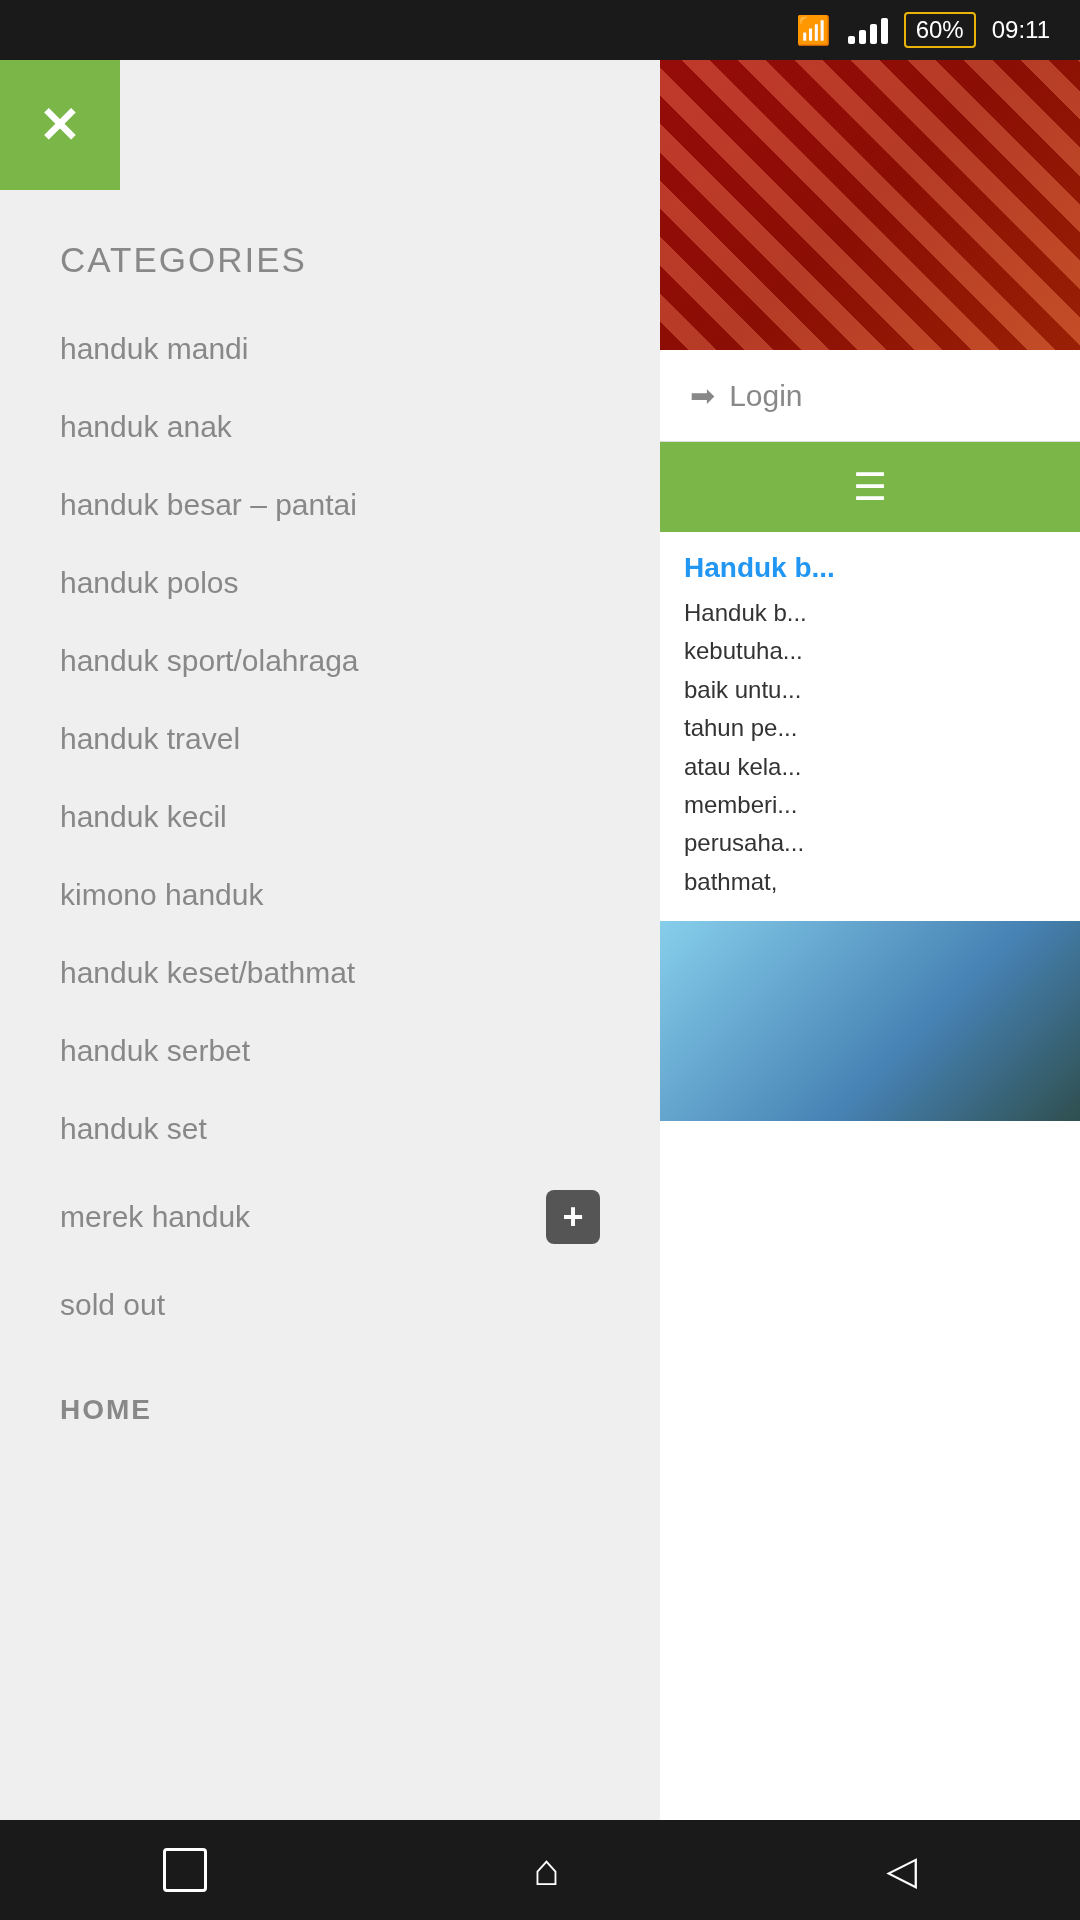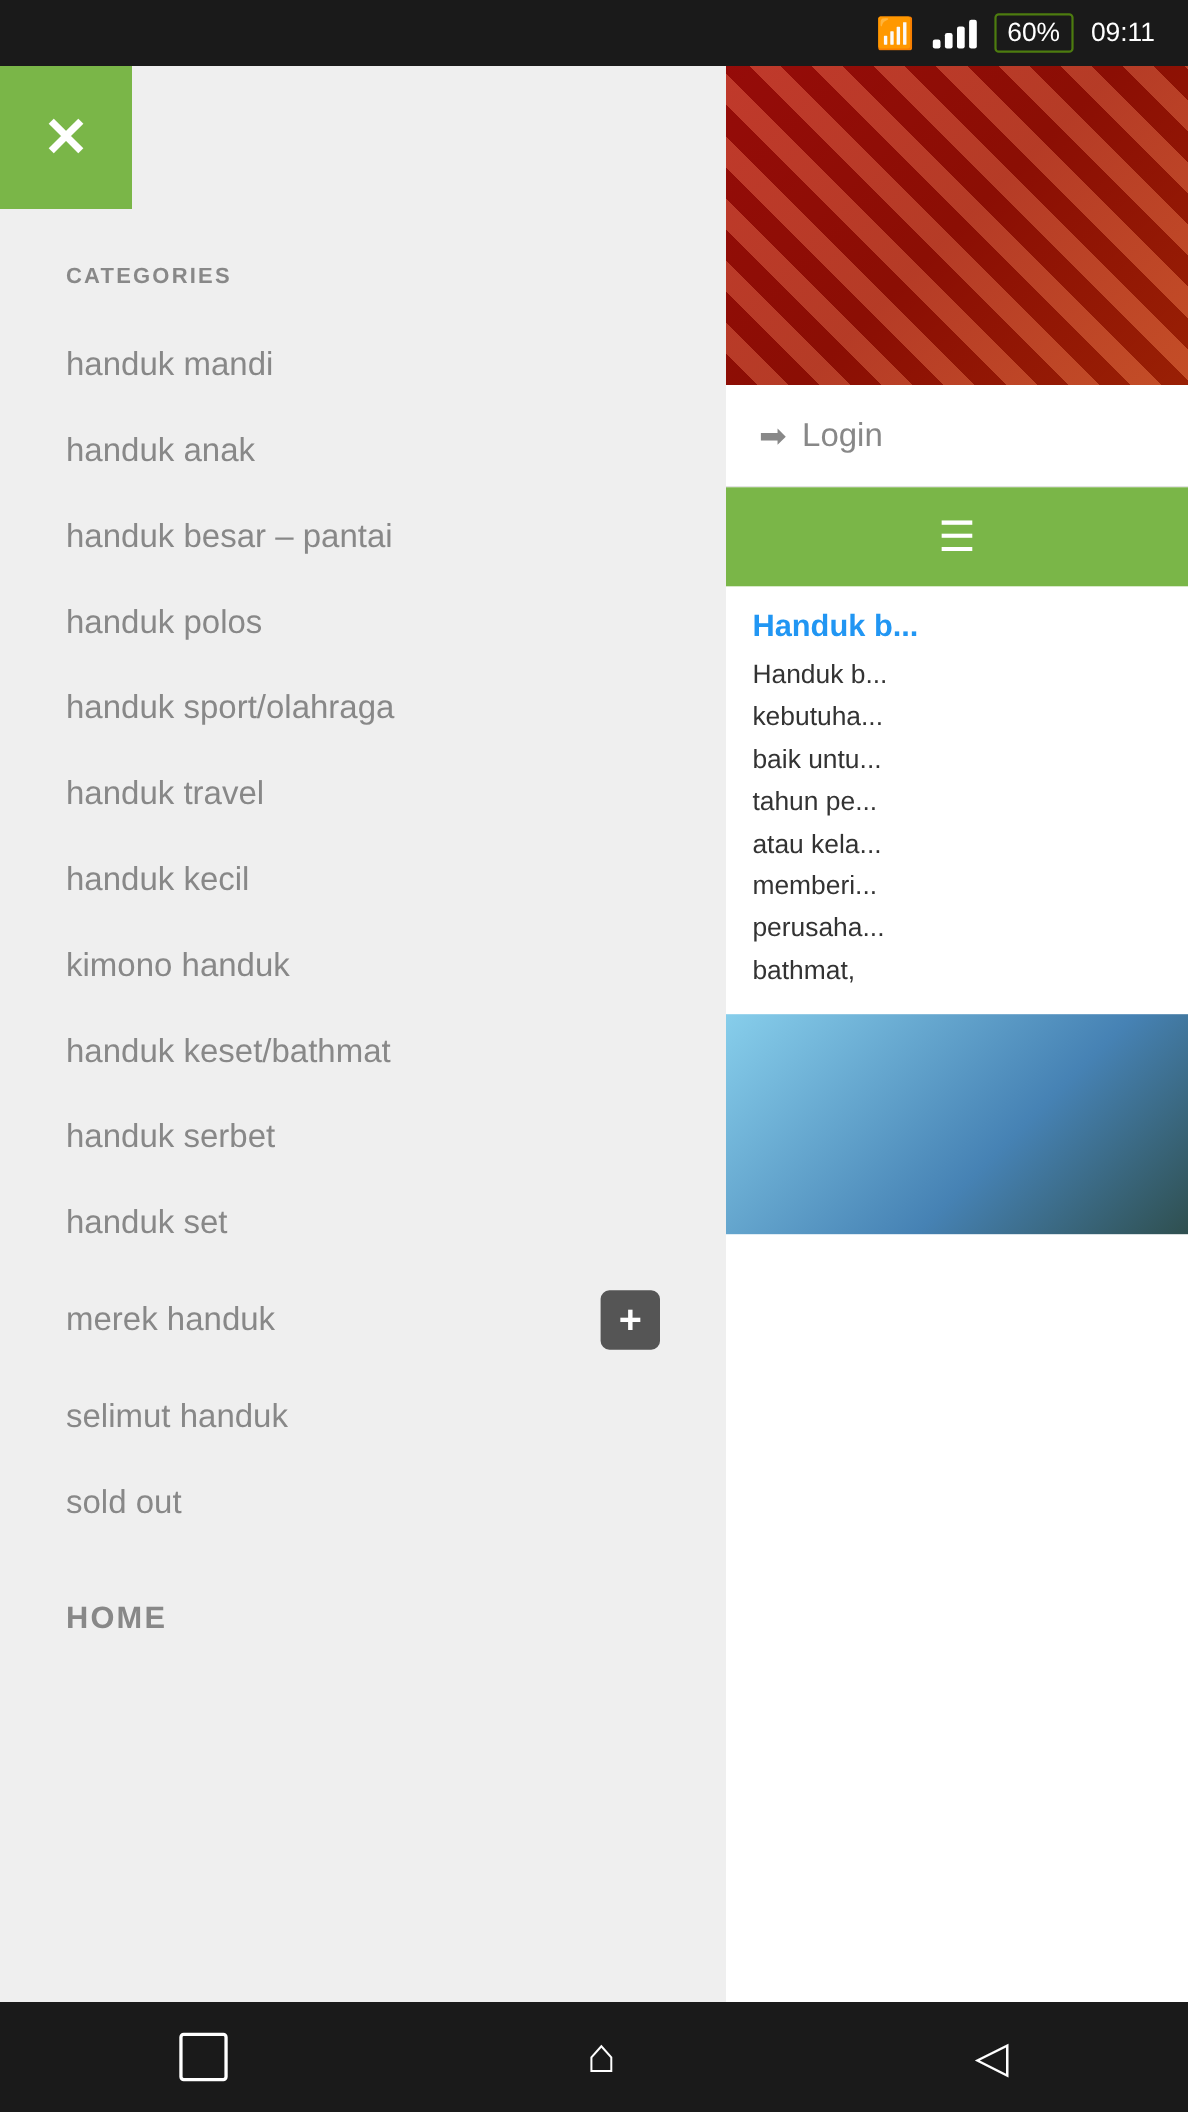--- a/index.html
+++ b/index.html
@@ -80,22 +80,22 @@
     .close-x {
       color: white;
       font-size: 50px;
       font-weight: bold;
       line-height: 1;
     }
 
     
     .categories-label {
       color: #888;
-      font-size: 20px;
-      font-weight: 700;
+      font-size: 35px;
+      font-weight: 400;
       letter-spacing: 2px;
       padding: 50px 60px 20px 60px;
       text-transform: uppercase;
     }
 
     .category-list {
       list-style: none;
       padding: 10px 0;
     }
 
@@ -256,21 +256,21 @@
 
     <span style="color:white; font-size:28px;">📶</span>
 
     <div class="signal-bars">
       <div class="signal-bar" style="height:8px;"></div>
       <div class="signal-bar" style="height:14px;"></div>
       <div class="signal-bar" style="height:20px;"></div>
       <div class="signal-bar" style="height:26px;"></div>
     </div>
 
-    <span style="color:white; font-size:24px; border:2px solid #4d7c0f; border-radius:4px; padding:2px 10px;">60%</span>
+    <span style="color:white; font-size:24px; border:2px solid #eab308; border-radius:4px; padding:2px 10px;">60%</span>
 
     <span style="color:white; font-size:24px; font-weight:500;">09:11</span>
   </div>
 </div>
 
 <div class="main-layout">
 
   <div class="sidebar">
 
     <div class="close-button-container">
@@ -309,23 +309,20 @@
         </li>
         <li class="category-item">
           <span>handuk serbet</span>
         </li>
         <li class="category-item">
           <span>handuk set</span>
         </li>
         <li class="category-item">
           <span>merek handuk</span>
           <div class="plus-icon-container">+</div>
-        </li>
-        <li class="category-item">
-          <span>selimut handuk</span>
         </li>
         <li class="category-item">
           <span>sold out</span>
         </li>
       </ul>
 
     <div class="home-label">HOME</div>
 
   </div>
 

